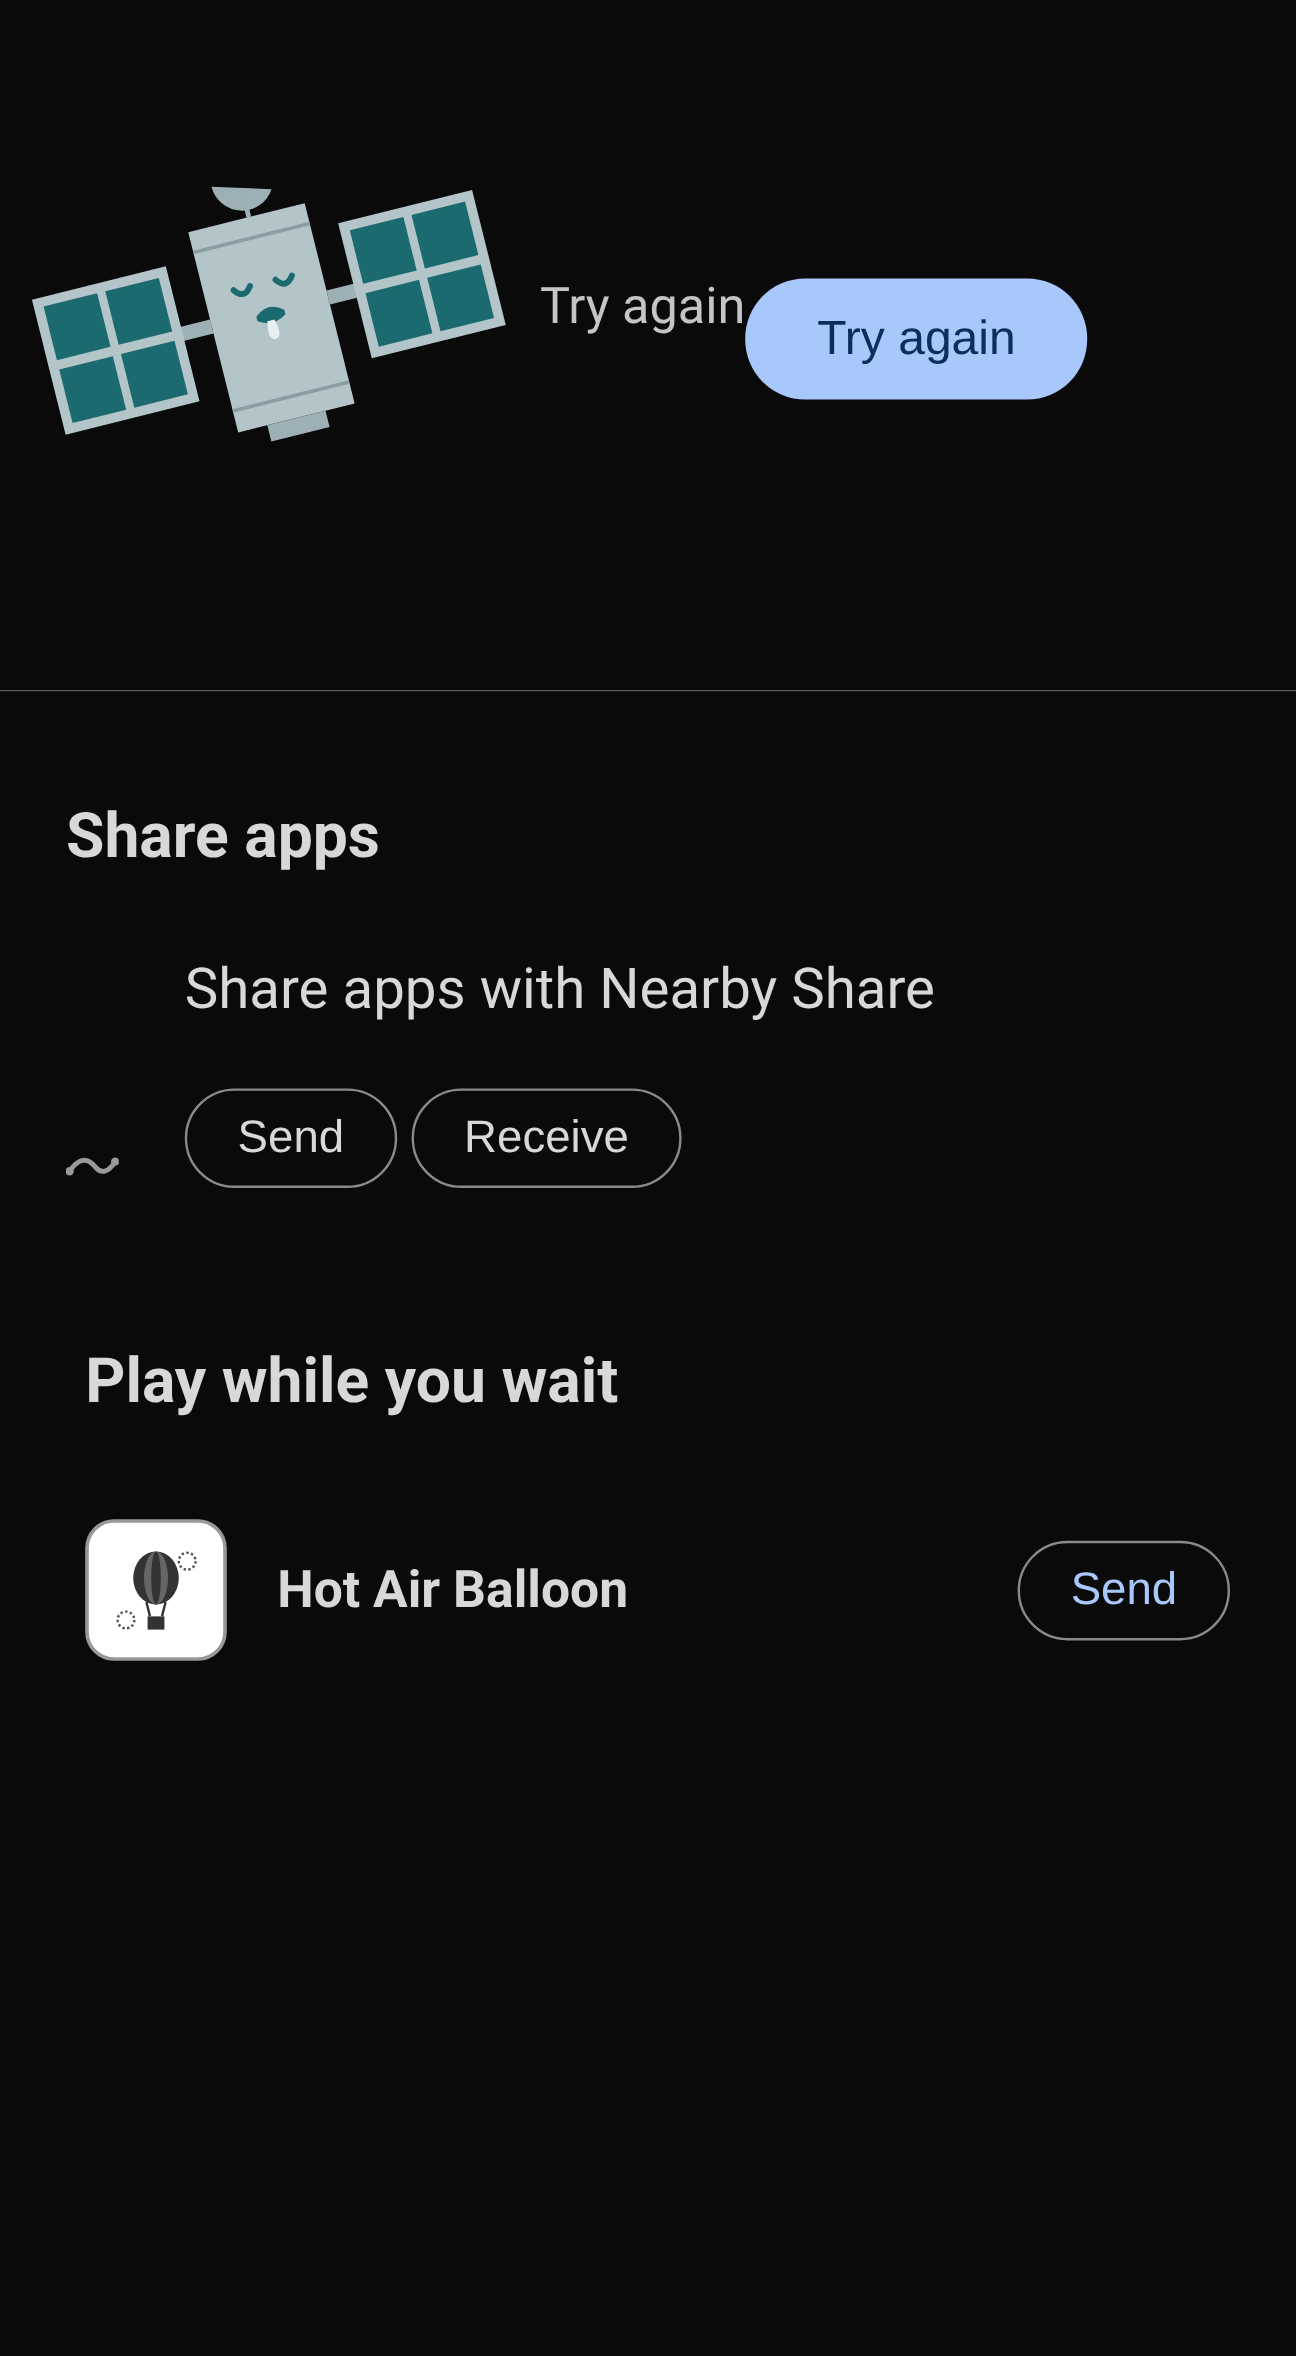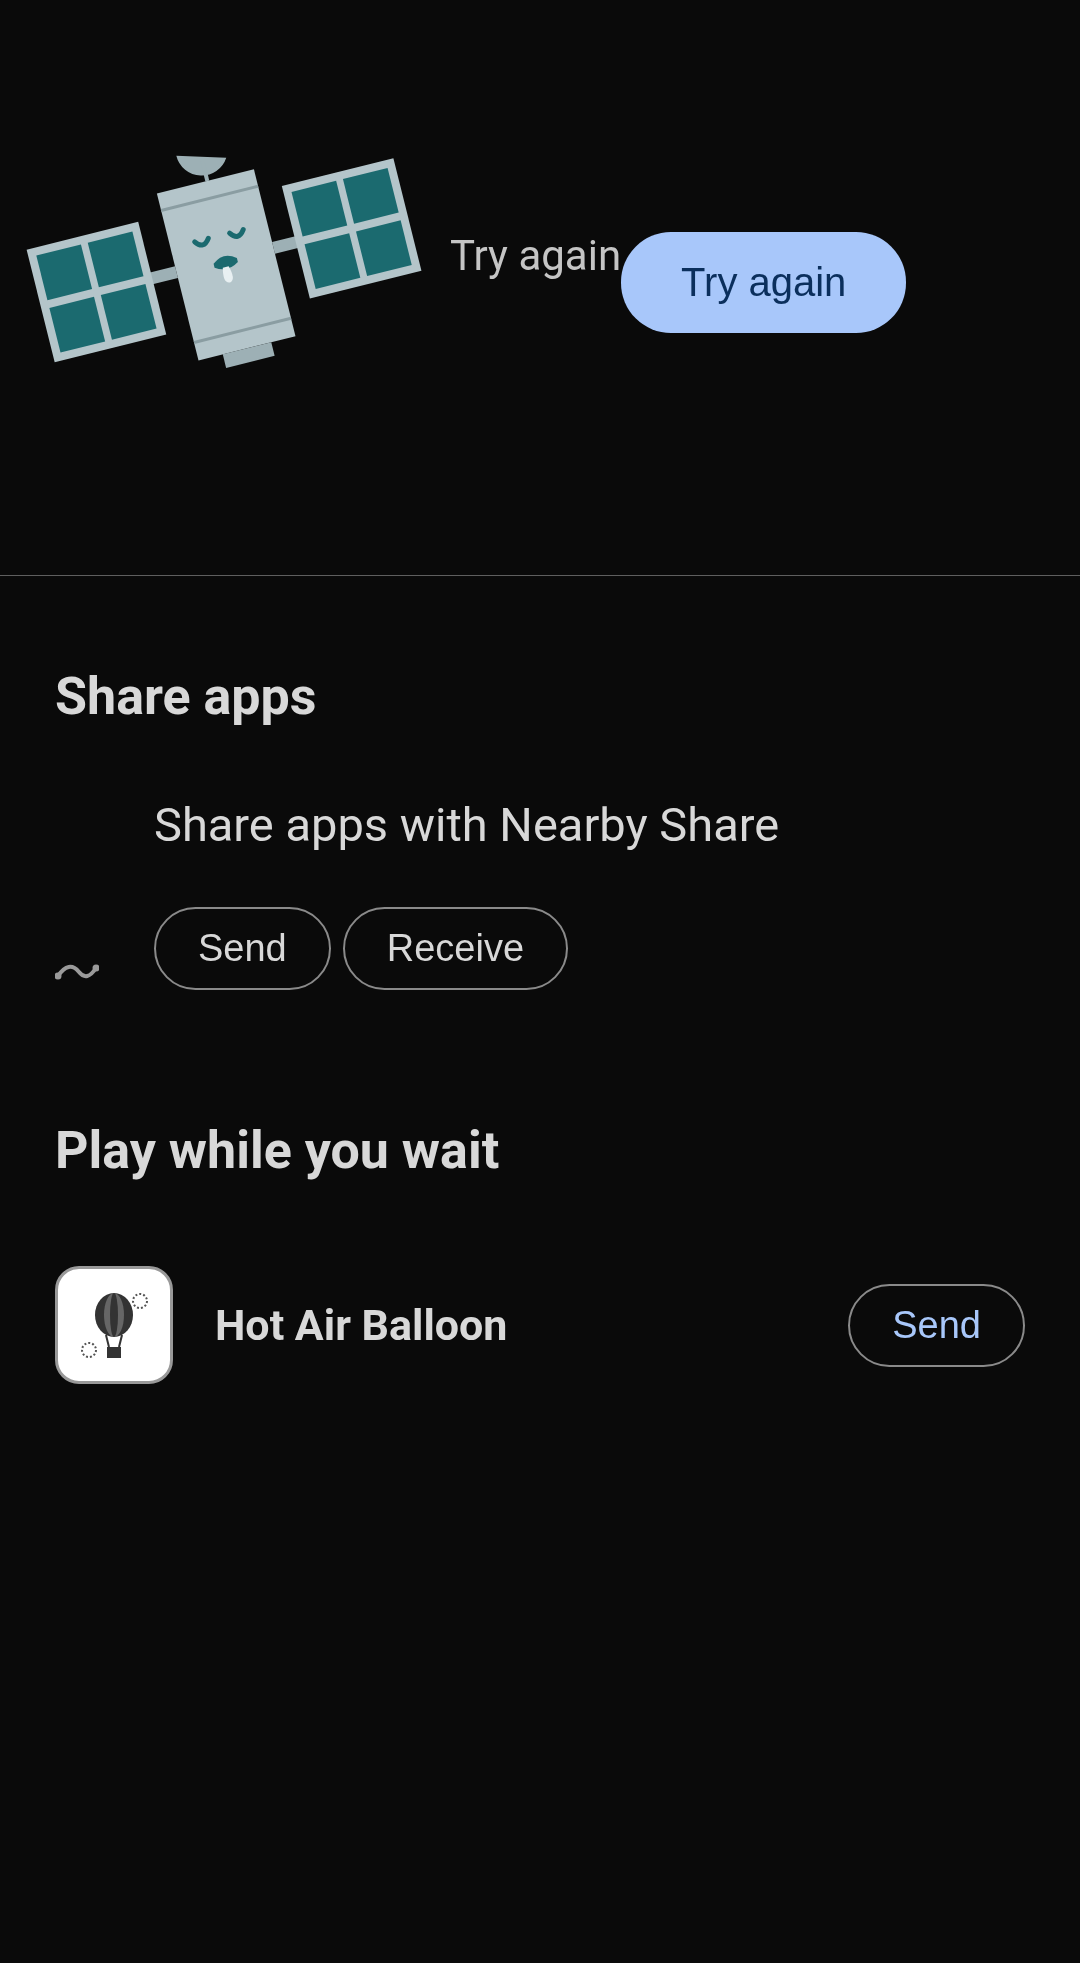--- a/index.html
+++ b/index.html
@@ -89,20 +89,21 @@
       border: 2px solid #8a8a8a;
       color: #d8d8d8;
       padding: 18px 42px;
       border-radius: 50px;
       font-size: 38px;
       font-weight: 400;
       cursor: pointer;
     }
     .play-section {
       padding: 100px 55px 30px 55px;
+      margin-left: 16px;
     }
     .game-row {
       display: flex;
       align-items: center;
       margin-top: 85px;
       gap: 42px;
     }
     .game-icon {
       width: 118px;
       height: 118px;

